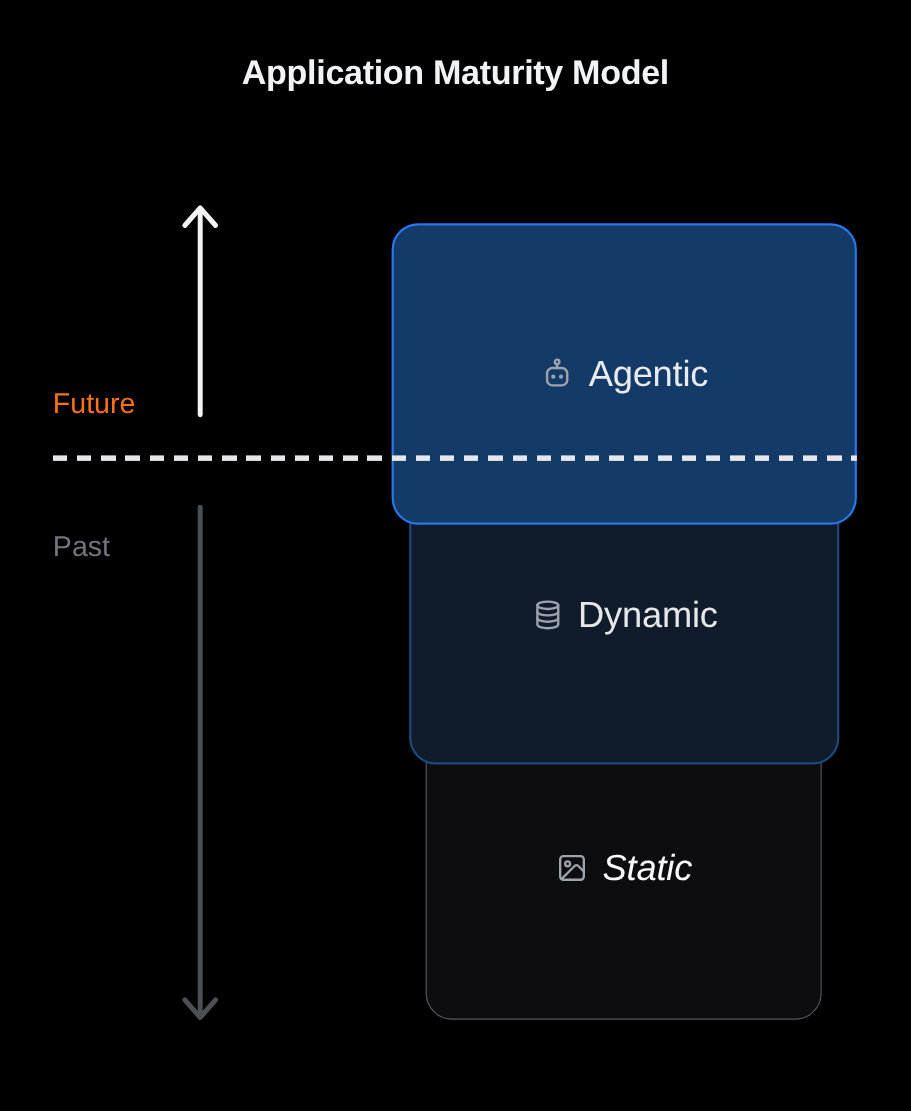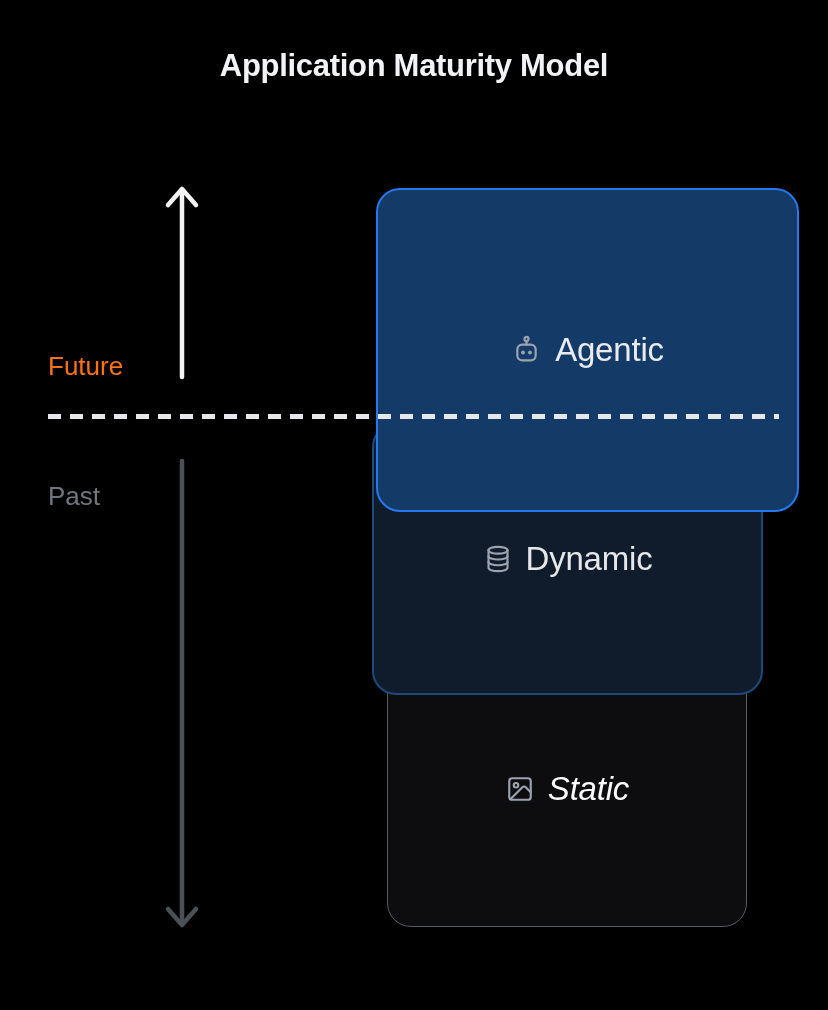--- a/index.html
+++ b/index.html
@@ -25,21 +25,21 @@
   }
   .future-label{top:351px;color:#f97316;}
   .past-label{top:457px;color:#71757E;margin-top:24px;}
   .level-box{
     position:absolute;
     box-sizing:border-box;
     border-radius:24px;
     border:2px solid transparent;
     display:flex;align-items:center;justify-content:center;
   }
-  .level-agentic{left:356px;top:188px;width:423px;height:324px;z-index:3;margin-left:20px;}
+  .level-agentic{left:356px;top:203px;width:423px;height:274px;z-index:3;}
   .level-dynamic{left:372px;top:423px;width:391px;height:272px;z-index:2;}
   .level-static{left:387px;top:650px;width:360px;height:277px;z-index:1;border-width:1.5px;}
   .level-content{display:flex;align-items:center;gap:13px;}
   .lvl-icon{display:flex;align-items:center;}
   .lvl-icon svg{display:block;}
   .lvl-label{font-size:33px;font-weight:400;letter-spacing:-0.2px;}
   .divider{
     position:absolute;left:48px;top:414px;
     width:731px;height:5px;z-index:5;
   }

